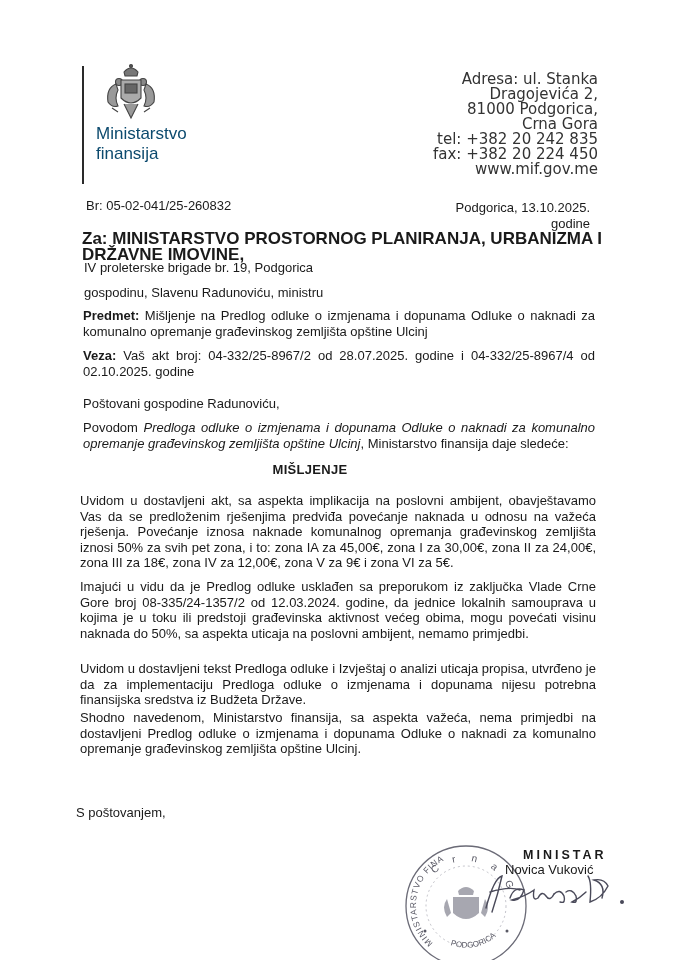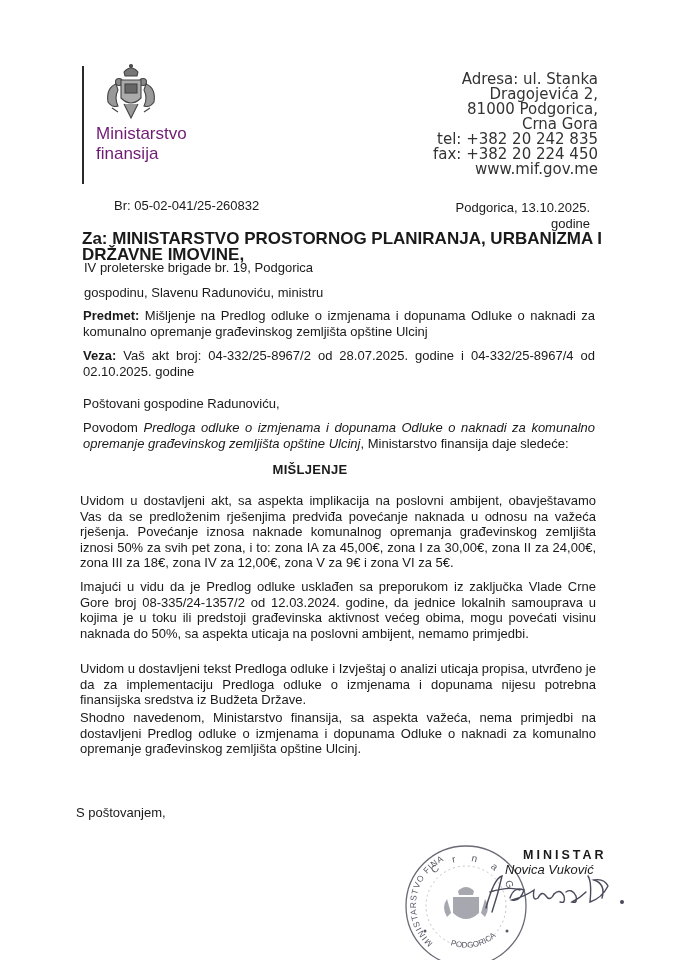--- a/index.html
+++ b/index.html
@@ -3,46 +3,46 @@
 <meta charset="utf-8">
 <style>
   html, body { margin: 0; padding: 0; background: #ffffff; }
   body {
     width: 679px; height: 960px; position: relative; overflow: hidden;
     font-family: "Liberation Sans", sans-serif; color: #1a1a1a;
   }
   .abs { position: absolute; }
   .vline { left: 82px; top: 66px; width: 2px; height: 118px; background: #2a2a2a; }
   .coat { left: 104px; top: 62px; width: 54px; height: 60px; }
-  .org { left: 96px; top: 124px; font-size: 17px; line-height: 20px; color: #701a75; }
+  .org { left: 96px; top: 124px; font-size: 17px; line-height: 20px; color: #0c4a6e; }
   .addr {
     left: 430px; top: 72px; width: 168px; text-align: right;
     font-family: "DejaVu Sans", sans-serif; font-size: 15px; line-height: 15px; color: #333;
   }
   .text { font-size: 13px; line-height: 15.5px; color: #1a1a1a; }
   .just { text-align: justify; text-align-last: left; }
   .bold { font-weight: bold; }
   .italic { font-style: italic; }
-  .refno { left: 86px; top: 198px; margin-left: 28px; }
+  .refno { left: 86px; top: 198px; }
   .date { left: 430px; top: 200px; width: 160px; text-align: right; }
   .to { left: 82px; top: 231px; font-size: 17px; }
   .addr2 { left: 84px; top: 260px; }
   .recip { left: 84px; top: 285px; }
   .subject { left: 83px; top: 308px; width: 512px; }
   .veza { left: 83px; top: 348px; width: 512px; }
   .greet { left: 83px; top: 396px; }
   .intro { left: 83px; top: 420px; width: 512px; }
   .heading { left: 0; width: 620px; top: 462px; text-align: center; font-weight: bold; letter-spacing: 0.3px; }
   .p1 { left: 80px; top: 493px; width: 516px; }
   .p2 { left: 80px; top: 579px; width: 516px; }
   .p3 { left: 80px; top: 661px; width: 516px; }
   .p4 { left: 80px; top: 710px; width: 516px; }
   .closing { left: 76px; top: 805px; }
   .ministar { left: 507px; top: 848px; font-weight: bold; letter-spacing: 3px; font-size: 12.5px; padding-left: 16px; }
-  .minname { left: 505px; top: 862px; font-style: italic; }
+  .minname { left: 505px; top: 862px; }
   .stamp { left: 403px; top: 843px; width: 126px; height: 126px; }
   .signature { left: 480px; top: 868px; width: 150px; height: 50px; }
 </style>
 </head>
 <body>
 
 <div class="abs vline"></div>
 
 <svg class="abs coat" viewBox="0 0 54 60">
   <g fill="none" stroke="#444" stroke-width="1.1">

